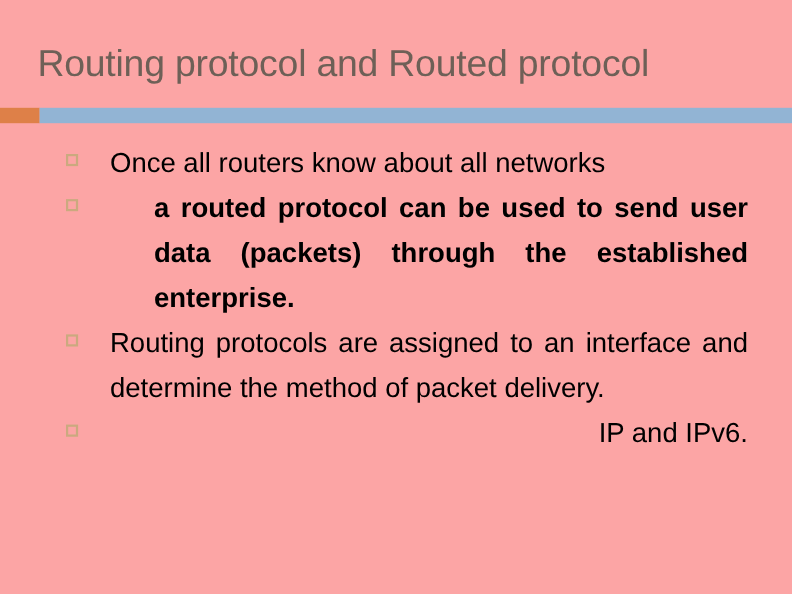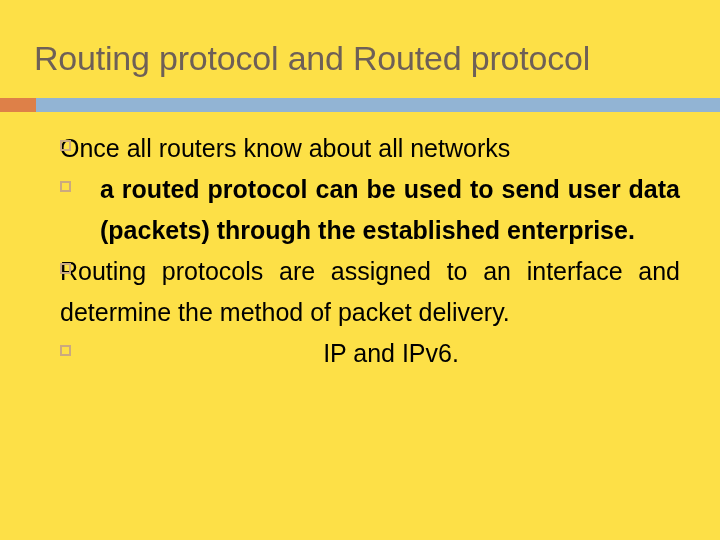--- a/index.html
+++ b/index.html
@@ -11,21 +11,21 @@
     height: 540px;
     background: #ffffff;
     font-family: "Liberation Sans", sans-serif;
     overflow: hidden;
   }
 
   .slide {
     position: relative;
     width: 720px;
     height: 540px;
-    background: #fde047;
+    background: #fca5a5;
   }
 
   
   .title-area {
     position: absolute;
     left: 0;
     top: 0;
     width: 720px;
     height: 118px;
   }
@@ -74,21 +74,21 @@
   
   .body-area {
     position: absolute;
     left: 0;
     top: 128px;
     width: 720px;
   }
 
   .bullet-row {
     position: relative;
-    padding-left: 60px;
+    padding-left: 100px;
     padding-right: 40px;
     margin: 0;
   }
 
   .bullet-marker {
     position: absolute;
     left: 60px;
     top: 12px;
     width: 7px;
     height: 7px;
@@ -117,21 +117,21 @@
     text-align: left;
   }
 
   
   .bullet-sub {
     display: block;
     padding-left: 6px;
     font-size: 25px;
     line-height: 41px;
     color: #000000;
-    text-align: center;
+    text-align: right;
     margin-left: 36px;
   }
 </style>
 </head>
 <body>
 
 <div class="slide">
 
   <div class="title-area">
     <div class="rule">

